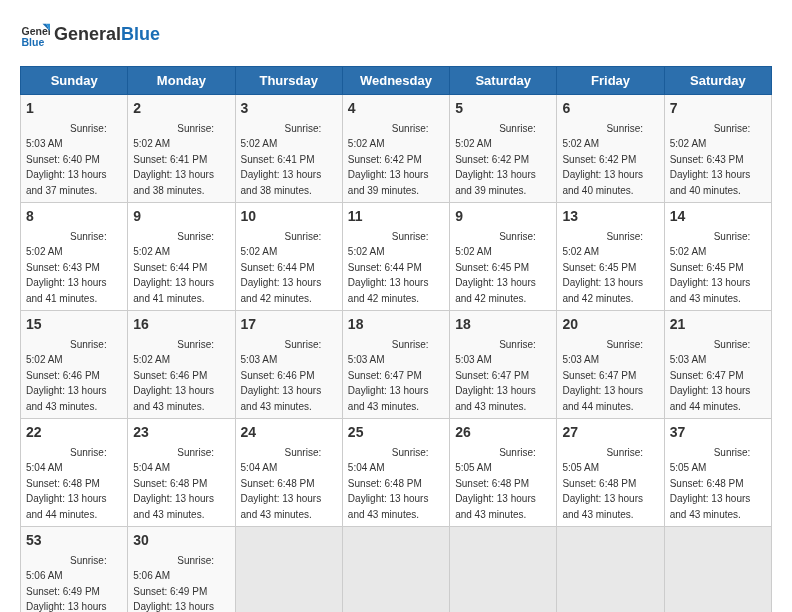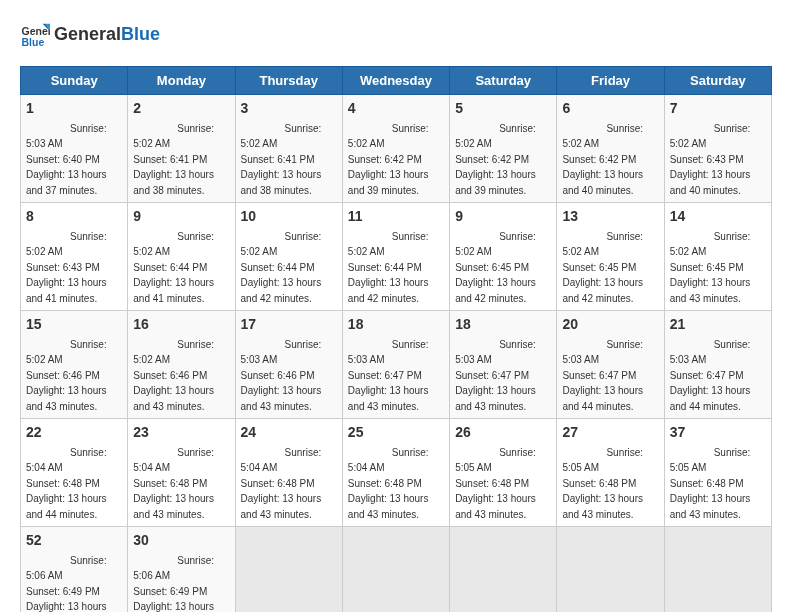--- a/index.html
+++ b/index.html
@@ -232,21 +232,21 @@
         <span class="day-number">27</span>
         <span class="day-info">Sunrise: 5:05 AM<br>Sunset: 6:48 PM<br>Daylight: 13 hours and 43 minutes.</span>
       </td>
         <td>
         <span class="day-number">37</span>
         <span class="day-info">Sunrise: 5:05 AM<br>Sunset: 6:48 PM<br>Daylight: 13 hours and 43 minutes.</span>
       </td>
       </tr>
       <tr>
         <td>
-        <span class="day-number">52</span>
+        <span class="day-number">53</span>
         <span class="day-info">Sunrise: 5:06 AM<br>Sunset: 6:49 PM<br>Daylight: 13 hours and 43 minutes.</span>
       </td>
         <td>
         <span class="day-number">30</span>
         <span class="day-info">Sunrise: 5:06 AM<br>Sunset: 6:49 PM<br>Daylight: 13 hours and 42 minutes.</span>
       </td>
         <td class="empty"></td>
         <td class="empty"></td>
         <td class="empty"></td>
         <td class="empty"></td>

